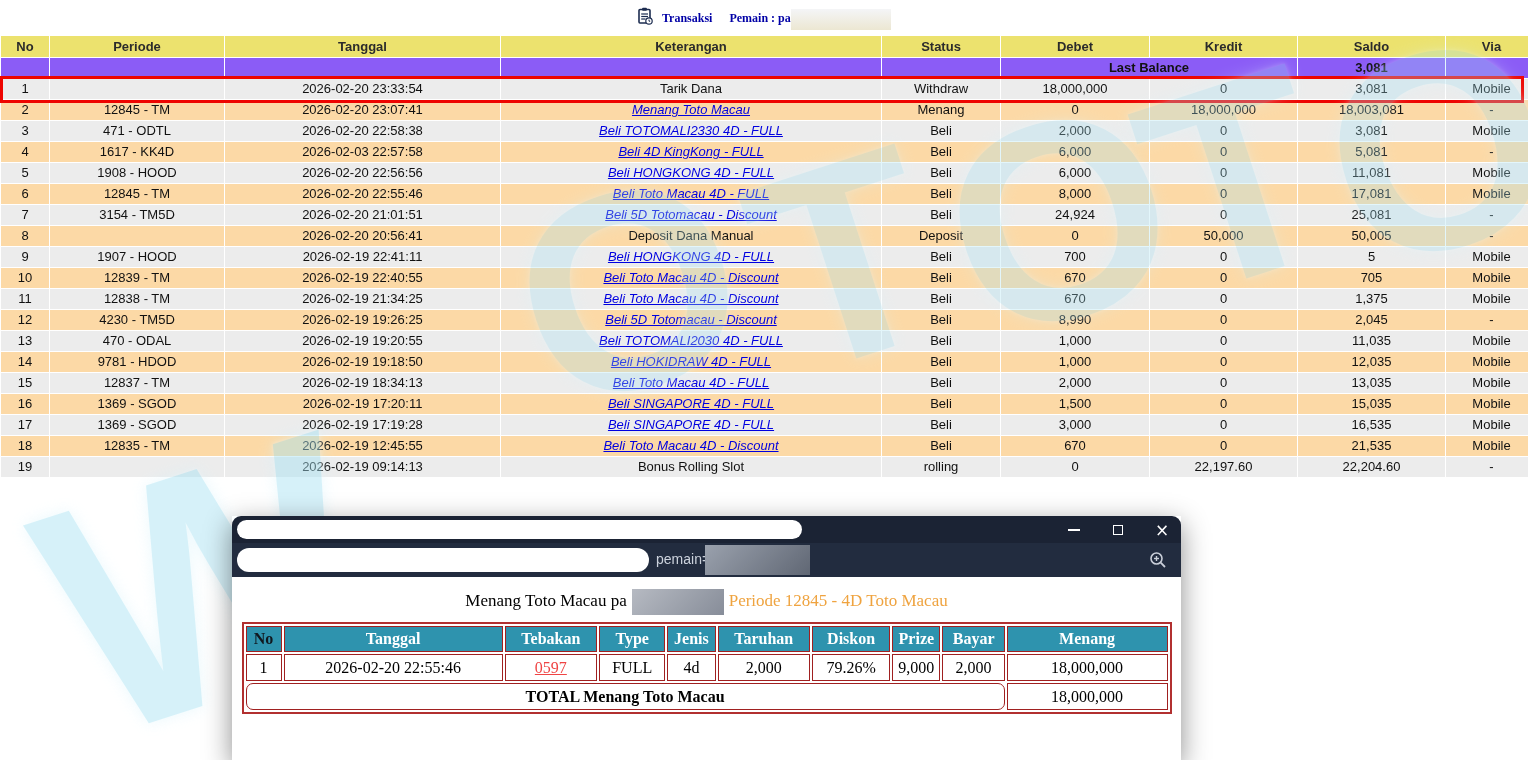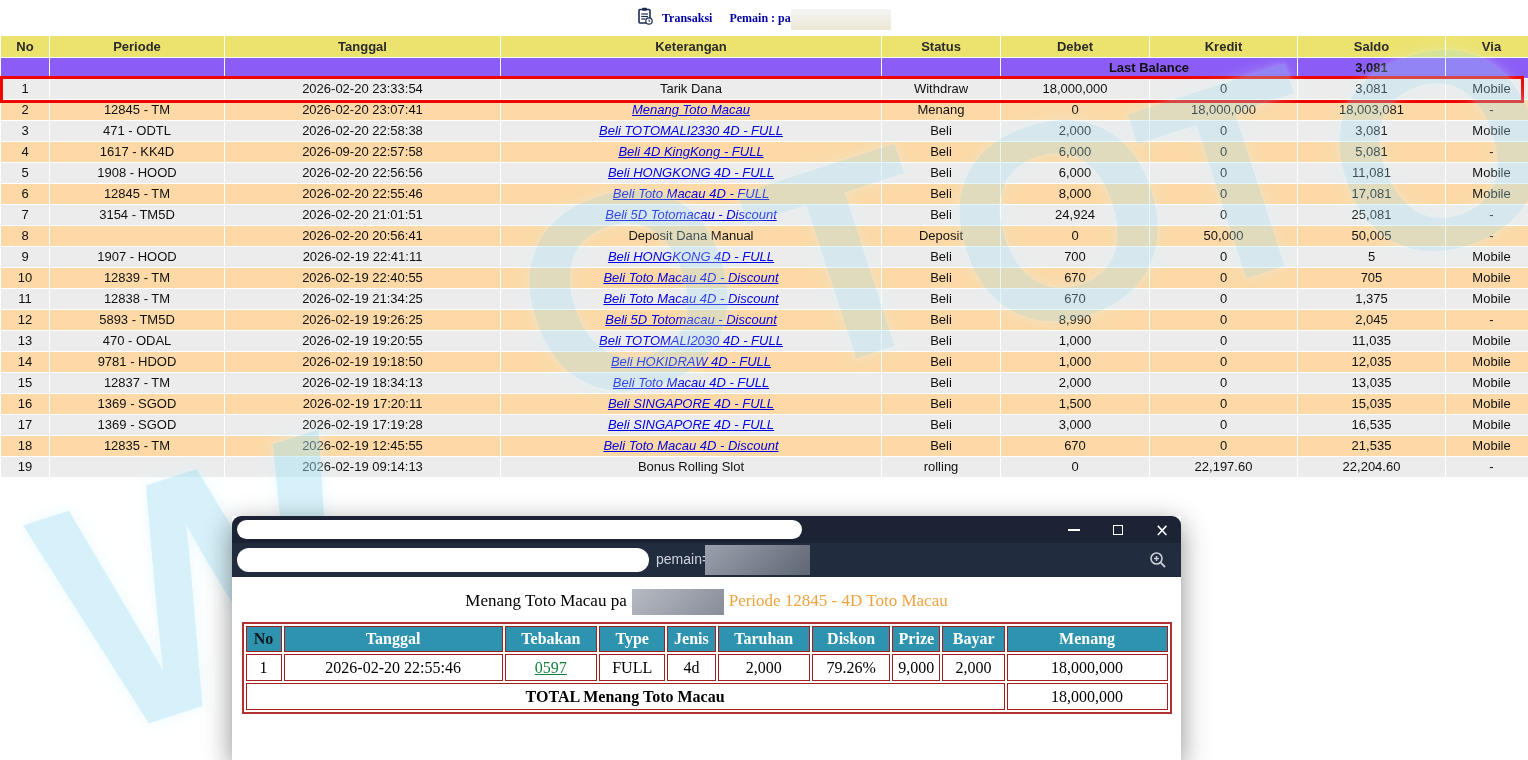--- a/index.html
+++ b/index.html
@@ -65,22 +65,22 @@
   .popup-title .redact{display:inline-block;width:92px;height:26px;vertical-align:middle;
     background:linear-gradient(135deg,#b6bac2 0%,#878d99 100%);margin:0 5px;}
   .popup-title .periode{color:#efa33f;}
 
   table.ptable{margin:7px auto 0;border-collapse:separate;border-spacing:2px;background:#fff;
     border:2px solid #b23030;width:930px;table-layout:fixed;font-size:16px;}
   table.ptable th{background:#2e93ae;border:1px solid #a02020;color:#fff;font-weight:bold;
     height:24px;padding:0;overflow:hidden;}
   table.ptable th.first{color:#10181f;}
   table.ptable td{border:1px solid #a02020;text-align:center;height:25px;padding:0;overflow:hidden;}
-  table.ptable a{color:#15803d;text-decoration:underline;cursor:pointer;}
-  .total-label{font-weight:bold;}
+  table.ptable a{color:#ef4444;text-decoration:underline;cursor:pointer;}
+  .total-label{font-weight:bold;border-radius:7px;}
 </style>
 </head>
 <body>
 
 <div class="page">
 
   <div class="watermark" id="watermark">
       <span style="left: 50px; top: 420px; font-size: 330px; opacity: 0.45;">W</span>
       <span style="left: 520px; top: 150px; font-size: 280px; opacity: 0.3;">O</span>
       <span style="left: 760px; top: 120px; font-size: 280px; opacity: 0.3;">T</span>
@@ -172,21 +172,21 @@
             <td><a class="ket-link" href="#">Beli TOTOMALI2330 4D - FULL</a></td>
             <td class="st">Beli</td>
             <td>2,000</td>
             <td class="blue">0</td>
             <td class="blue">3,081</td>
             <td>Mobile</td>
           </tr>
           <tr class="r-even">
             <td>4</td>
             <td>1617 - KK4D</td>
-            <td>2026-09-20 22:57:58</td>
+            <td>2026-02-03 22:57:58</td>
             <td><a class="ket-link" href="#">Beli 4D KingKong - FULL</a></td>
             <td class="st">Beli</td>
             <td>6,000</td>
             <td class="blue">0</td>
             <td class="blue">5,081</td>
             <td>-</td>
           </tr>
           <tr class="r-odd">
             <td>5</td>
             <td>1908 - HOOD</td>
@@ -259,21 +259,21 @@
             <td>2026-02-19 21:34:25</td>
             <td><a class="ket-link" href="#">Beli Toto Macau 4D - Discount</a></td>
             <td class="st">Beli</td>
             <td>670</td>
             <td class="blue">0</td>
             <td class="blue">1,375</td>
             <td>Mobile</td>
           </tr>
           <tr class="r-even">
             <td>12</td>
-            <td>5893 - TM5D</td>
+            <td>4230 - TM5D</td>
             <td>2026-02-19 19:26:25</td>
             <td><a class="ket-link" href="#">Beli 5D Totomacau - Discount</a></td>
             <td class="st">Beli</td>
             <td>8,990</td>
             <td class="blue">0</td>
             <td class="blue">2,045</td>
             <td>-</td>
           </tr>
           <tr class="r-odd">
             <td>13</td>

